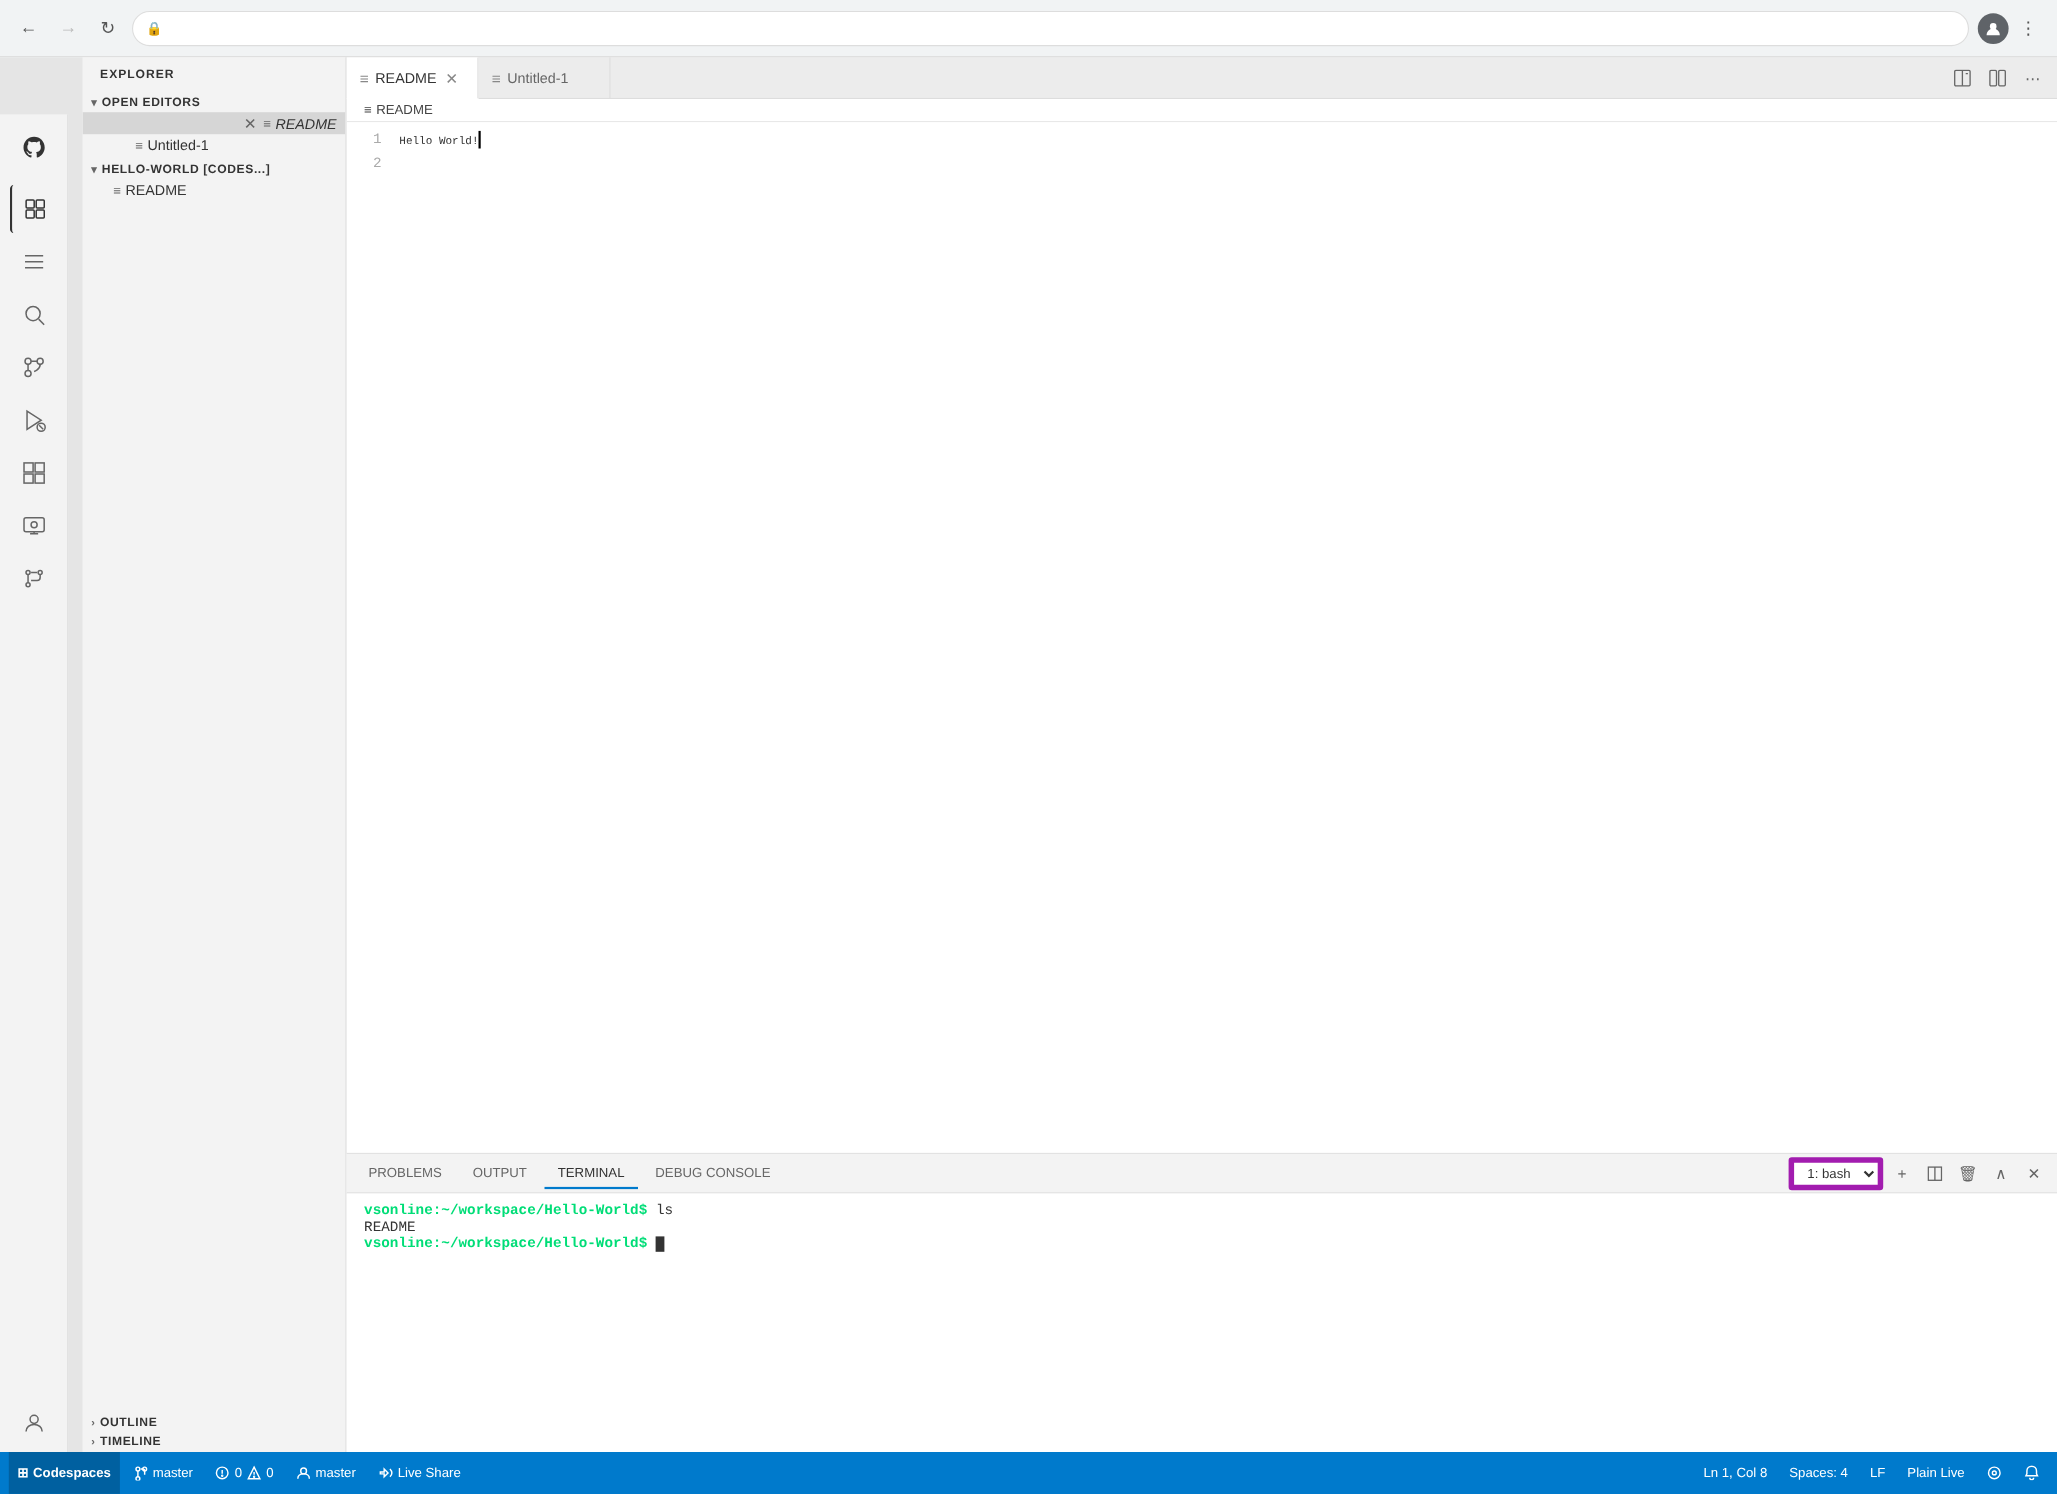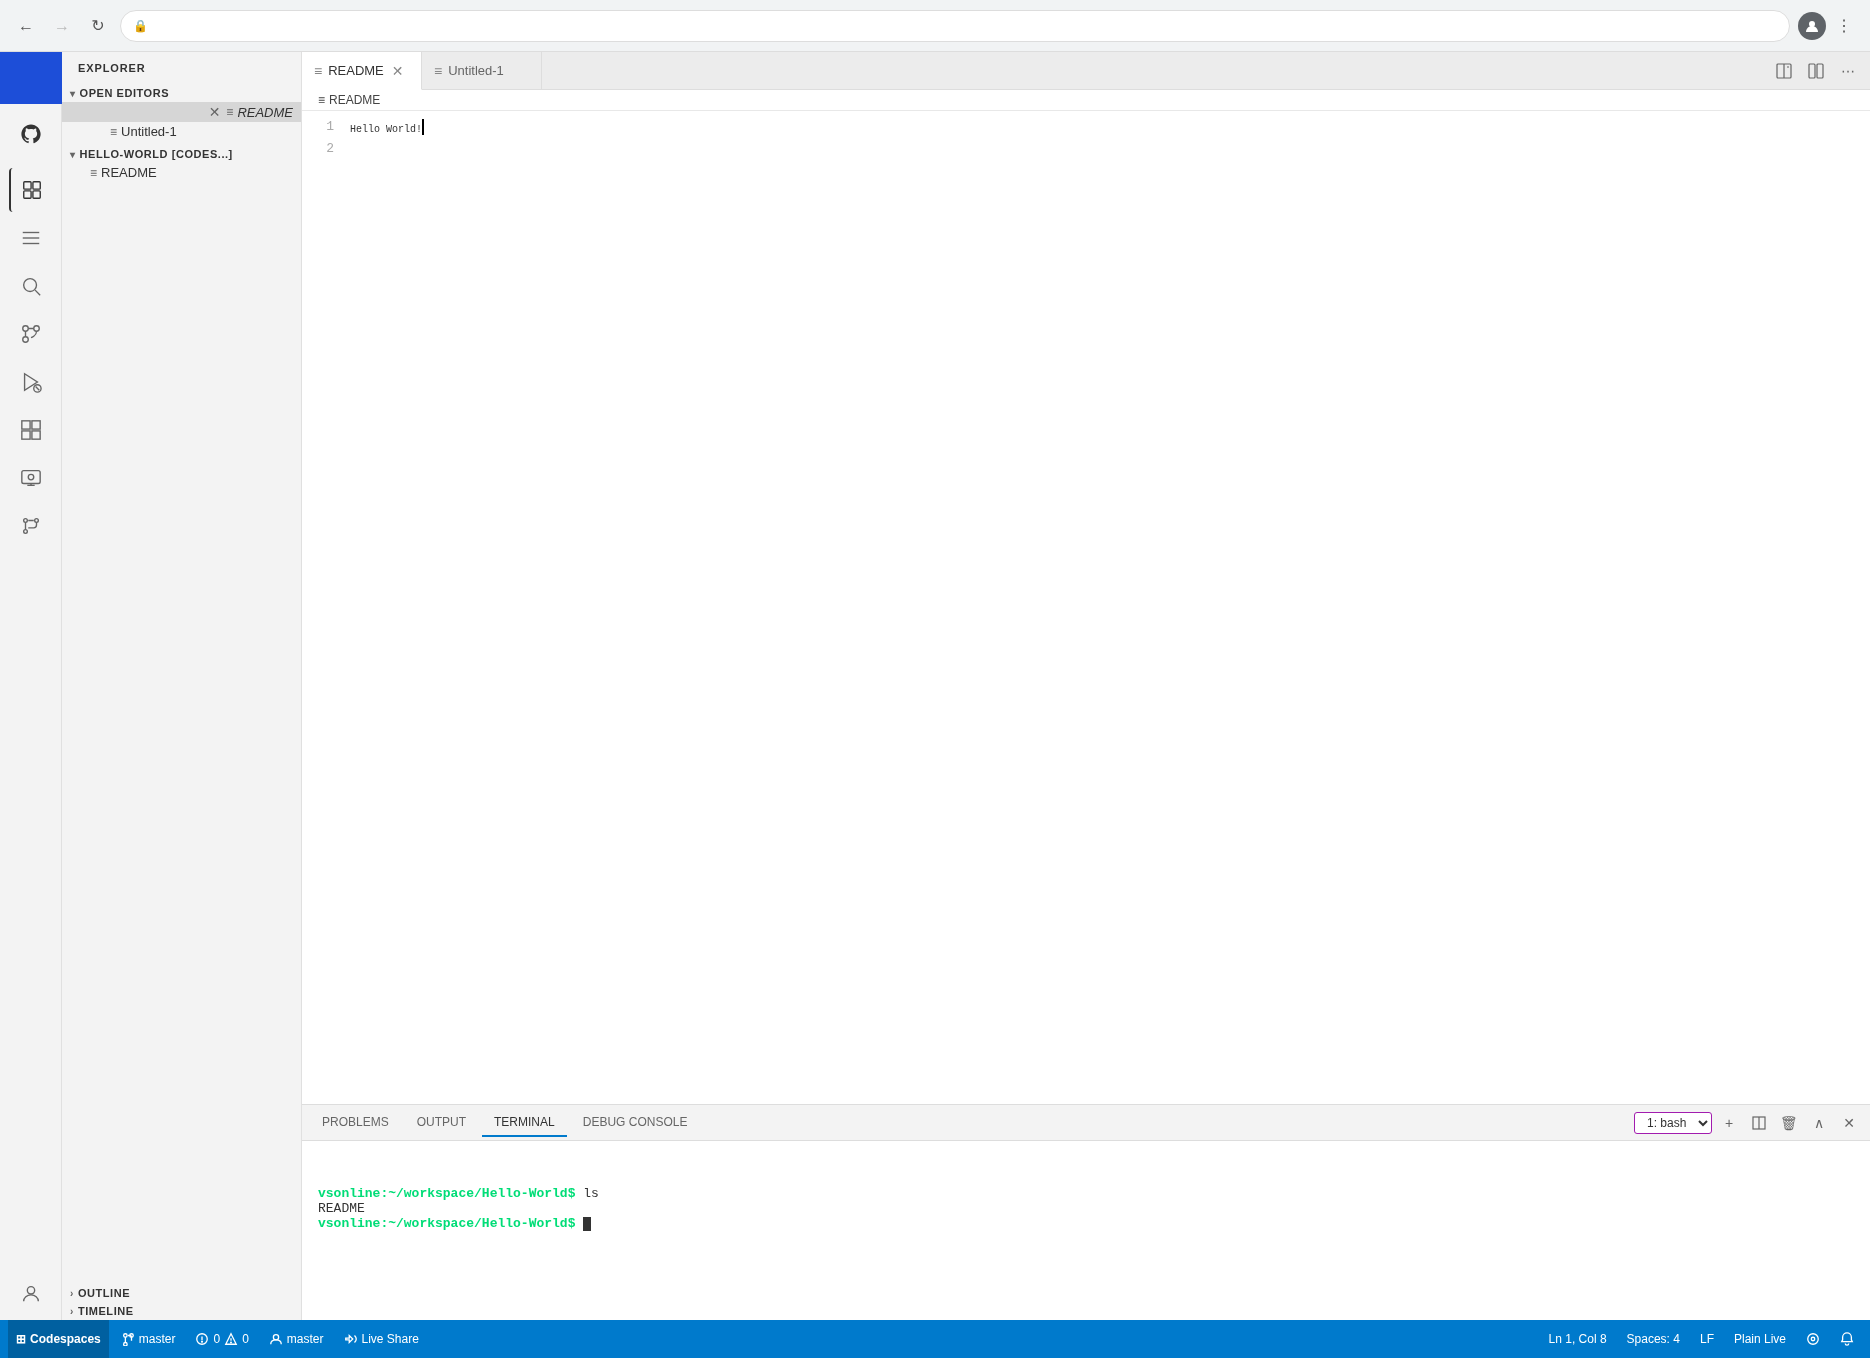--- a/index.html
+++ b/index.html
@@ -240,22 +240,21 @@
       animation: blink 1s step-end infinite;
     }
     @keyframes blink { 50% { opacity: 0; } }
 
     
     .panel-area {
       background: #fff;
       border-top: 1px solid #ddd;
       display: flex;
       flex-direction: column;
-      height: 216px;
-      gap: 37px;
+      height: 272px;
     }
     .panel-tabs {
       display: flex;
       background: #f3f3f3;
       border-bottom: 1px solid #ddd;
       height: 36px;
       align-items: center;
       padding: 0 8px;
       gap: 4px;
     }
@@ -283,21 +282,21 @@
       cursor: pointer;
       color: #666;
       font-size: 14px;
       display: flex; align-items: center; justify-content: center;
       border-radius: 3px;
     }
     .terminal-select {
       padding: 2px 8px;
       font-size: 12px;
       background: #fff;
-      border: 1px solid #a21caf;
+      border: 5px solid #a21caf;
       border-radius: 3px;
       cursor: pointer;
       color: #333;
     }
 
     
     .terminal-content {
       flex: 1;
       background: #fff;
       padding: 8px 16px;
@@ -367,21 +366,21 @@
     <div class="chrome-avatar">
       <svg width="16" height="16" viewBox="0 0 16 16" fill="white">
           <circle cx="8" cy="6" r="3"></circle>
           <path d="M2 14c0-3.3 2.7-6 6-6s6 2.7 6 6" fill="white"></path>
         </svg>
     </div>
     <button class="nav-btn">⋮</button>
   </div>
 </div>
 
-<div style="display:flex; height: calc(1358px - 52px - 38px); position: relative; background: #1d4ed8;">
+<div style="display:flex; height: calc(1358px - 52px - 38px); position: relative; background: #e5e5e5; padding-left: 13px;">
 
   <div class="activity-bar">
 
     <div class="activity-icon github-logo">
       <svg viewBox="0 0 32 32" width="24" height="24" fill="#333">
         <path d="M16 2C8.27 2 2 8.27 2 16c0 6.18 4.01 11.42 9.57 13.27.7.13.96-.3.96-.67v-2.35c-3.9.85-4.72-1.88-4.72-1.88-.64-1.62-1.56-2.05-1.56-2.05-1.27-.87.1-.85.1-.85 1.41.1 2.15 1.44 2.15 1.44 1.25 2.14 3.27 1.52 4.07 1.16.13-.9.49-1.52.89-1.87-3.11-.35-6.38-1.56-6.38-6.93 0-1.53.55-2.78 1.44-3.76-.14-.36-.62-1.78.14-3.71 0 0 1.18-.38 3.85 1.44A13.38 13.38 0 0 1 16 8.9c1.19.01 2.39.16 3.51.47 2.67-1.82 3.85-1.44 3.85-1.44.76 1.93.28 3.35.14 3.71.9.98 1.44 2.23 1.44 3.76 0 5.38-3.28 6.57-6.4 6.92.5.43.95 1.29.95 2.6v3.85c0 .37.25.81.96.67C25.99 27.42 30 22.18 30 16 30 8.27 23.73 2 16 2z"></path>
       </svg>
     </div>
     <div class="activity-icon active">
       <svg viewBox="0 0 24 24" width="22" height="22" fill="none" stroke="#333" stroke-width="1.5">

